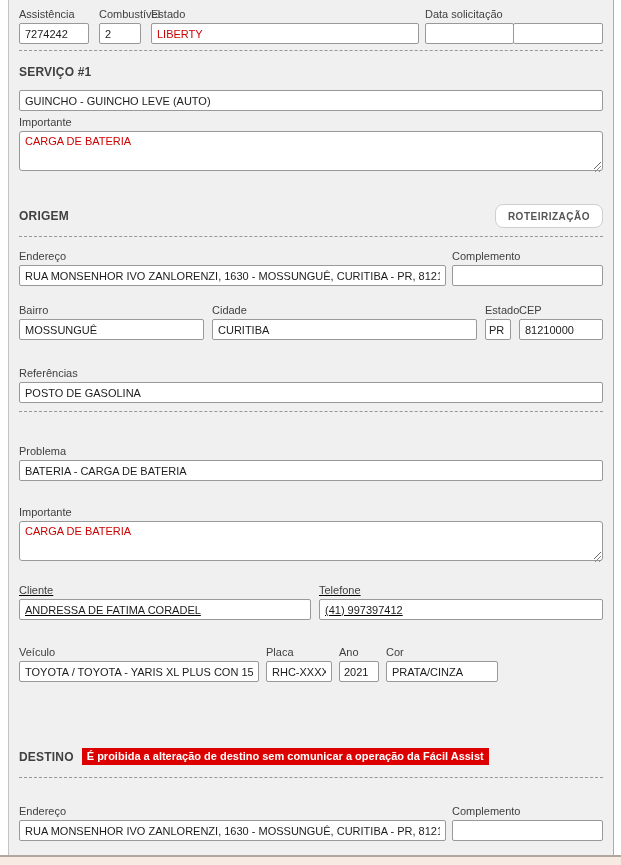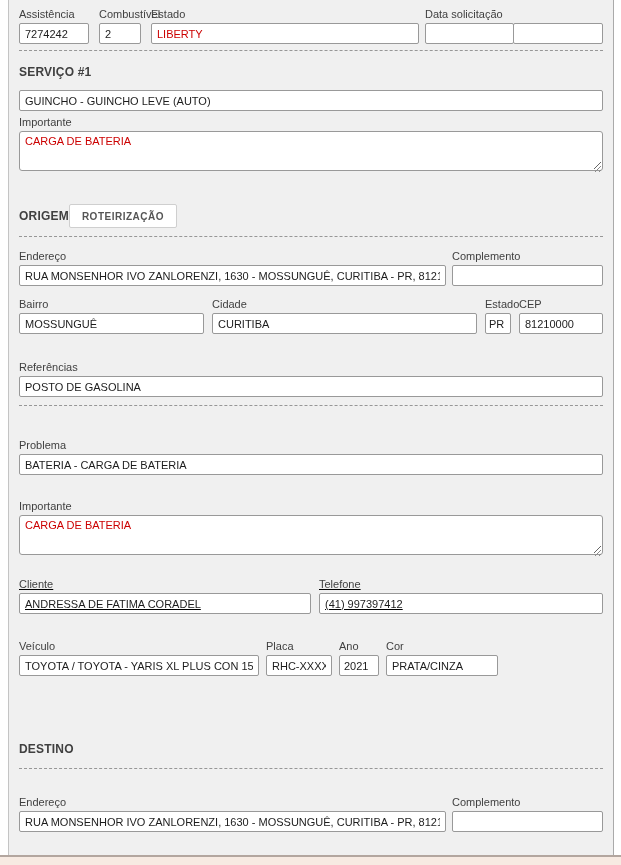--- a/index.html
+++ b/index.html
@@ -69,21 +69,21 @@
   }
   .section-title {
     font-size: 12px;
     font-weight: bold;
     color: #404040;
     letter-spacing: 0.2px;
   }
   .btn {
     background: #ffffff;
     border: 1px solid #cfcfcf;
-    border-radius: 2px;
+    border-radius: 8px;
     color: #555555;
     font-family: "Liberation Sans", sans-serif;
     font-size: 10px;
     font-weight: bold;
     letter-spacing: 0.5px;
     padding: 6px 12px;
     height: 24px;
     cursor: pointer;
   }
   .badge {
@@ -101,24 +101,24 @@
     height: 10px;
     background: var(--footer-bg, #f7eae2);
     border-top: 2px solid #b3a69f;
     z-index: 5;
   }
   
   .mt-sep1   { margin-top: 6px; }
   .mt-serv   { margin-top: 14px; }
   .mt-servin { margin-top: 11px; }
   .mt-imp1   { margin-top: 5px; }
-  .mt-origem { margin-top: 29px; align-items: center; }
+  .mt-origem { margin-top: 29px; align-items: center; justify-content: space-between; }
   .mt-sep2   { margin-top: 8px; }
   .mt-end1   { margin-top: 13px; }
-  .mt-bairro { margin-top: 12px; }
+  .mt-bairro { margin-top: 18px; }
   .mt-refs   { margin-top: 27px; }
   .mt-sep3   { margin-top: 8px; }
   .mt-prob   { margin-top: 33px; }
   .mt-imp2   { margin-top: 25px; }
   .mt-cli    { margin-top: 19px; }
   .mt-vei    { margin-top: 26px; }
   .mt-dest   { margin-top: 66px; align-items: center; }
   .mt-sep4   { margin-top: 12px; }
   .mt-end2   { margin-top: 27px; }
   .join-inputs { display: flex; }
@@ -247,20 +247,21 @@
       <input type="text" style="padding: 0px 4px;" value="2021">
     </div>
     <div class="field" style="width:112px;">
       <label>Cor</label>
       <input type="text" value="PRATA/CINZA" style="">
     </div>
   </div>
 
   <div class="row mt-dest">
     <div class="section-title">DESTINO</div>
+    <span class="badge">É proibida a alteração de destino sem comunicar a operação da Fácil Assist</span>
   </div>
 
   <hr class="sep mt-sep4">
 
   <div class="row mt-end2" style="gap:6px;">
     <div class="field" style="width:427px;">
       <label>Endereço</label>
       <input type="text" value="RUA MONSENHOR IVO ZANLORENZI, 1630 - MOSSUNGUÊ, CURITIBA - PR, 81210-000, BRASIL, 1630" style="">
     </div>
     <div class="field" style="flex:1;">

